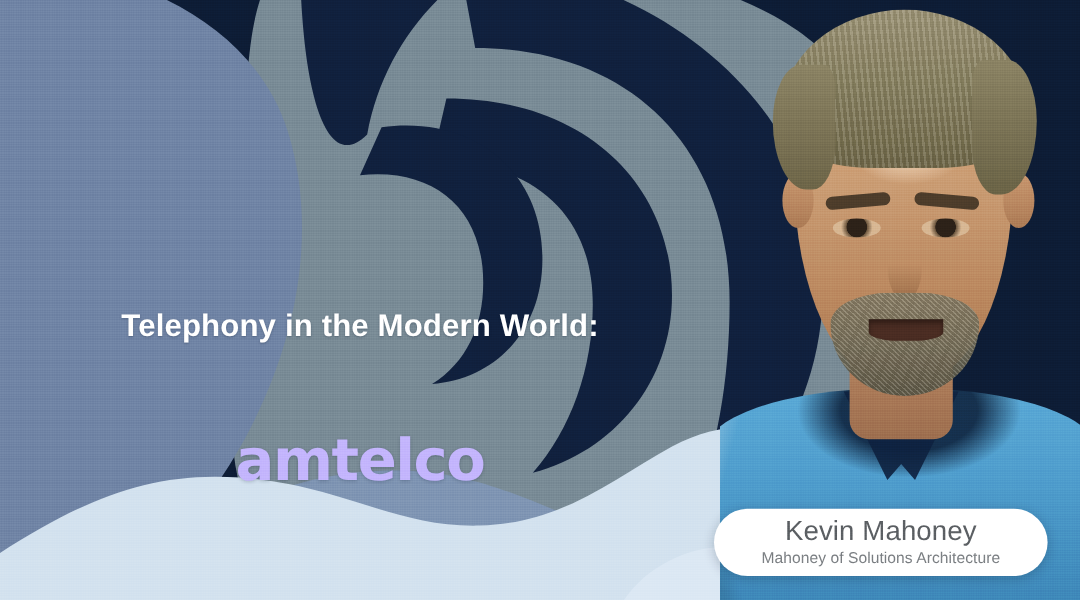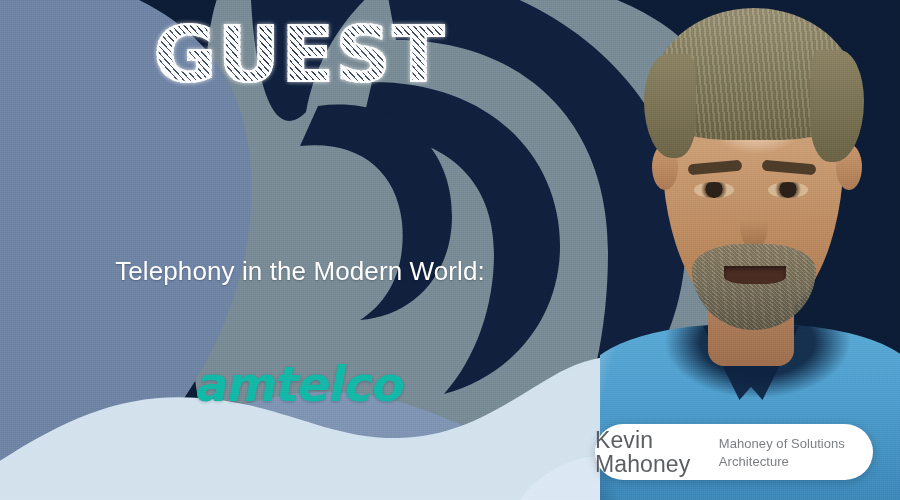--- a/index.html
+++ b/index.html
@@ -168,51 +168,50 @@
   .headline .hl2{margin-top:4px;font-size:82px;}
 
   
   .subtitle{
     position:absolute;
     left:0;top:252px;width:600px;
     text-align:center;
     z-index:6;
     color:#ffffff;
     font-size:26px;
-    font-weight:400;
+    font-weight:700;
     line-height:1.47;
     letter-spacing:.1px;
     text-shadow:0 1px 2px rgba(10,24,45,.28);
   }
   .subtitle span{display:block;}
 
   
   .logo{
     position:absolute;
     left:0;top:356px;width:600px;
     text-align:center;
     z-index:6;
-    color:#14b8a6;
+    color:#c4b5fd;
     font-family:"DejaVu Sans","Liberation Sans",sans-serif;
     font-size:48px;
     font-weight:700;
     letter-spacing:-1.2px;
     text-shadow:0 1px 3px rgba(10,24,45,.22);
-    font-style:italic;
   }
 
   
   .name-card{
     position:absolute;
     left:595px;top:424px;
     width:278px;height:56px;
     background:#ffffff;
     border-radius:28px;
     z-index:8;
-    display:flex;flex-direction:row;
+    display:flex;flex-direction:column;
     align-items:center;justify-content:center;
     box-shadow:0 2px 10px rgba(6,18,36,.22);
   }
   .name-card .nm{
     font-size:23px;
     font-weight:400;
     color:#5b5f63;
     line-height:1.05;
     letter-spacing:.1px;
   }
@@ -286,21 +285,20 @@
       <div class="ph-brow-r"></div>
       <div class="ph-eye-l"></div>
       <div class="ph-eye-r"></div>
       <div class="ph-nose"></div>
       <div class="ph-beard"></div>
       <div class="ph-mouth"></div>
     </div>
   </div>
 
   <div class="headline">
-    <span class="hl">GUEST</span>
   </div>
 
   <div class="subtitle">
     <span>Telephony in the Modern World:</span>
   </div>
 
   <div class="logo">amtelco</div>
 
   <div class="name-card">
     <div class="nm">Kevin Mahoney</div>

